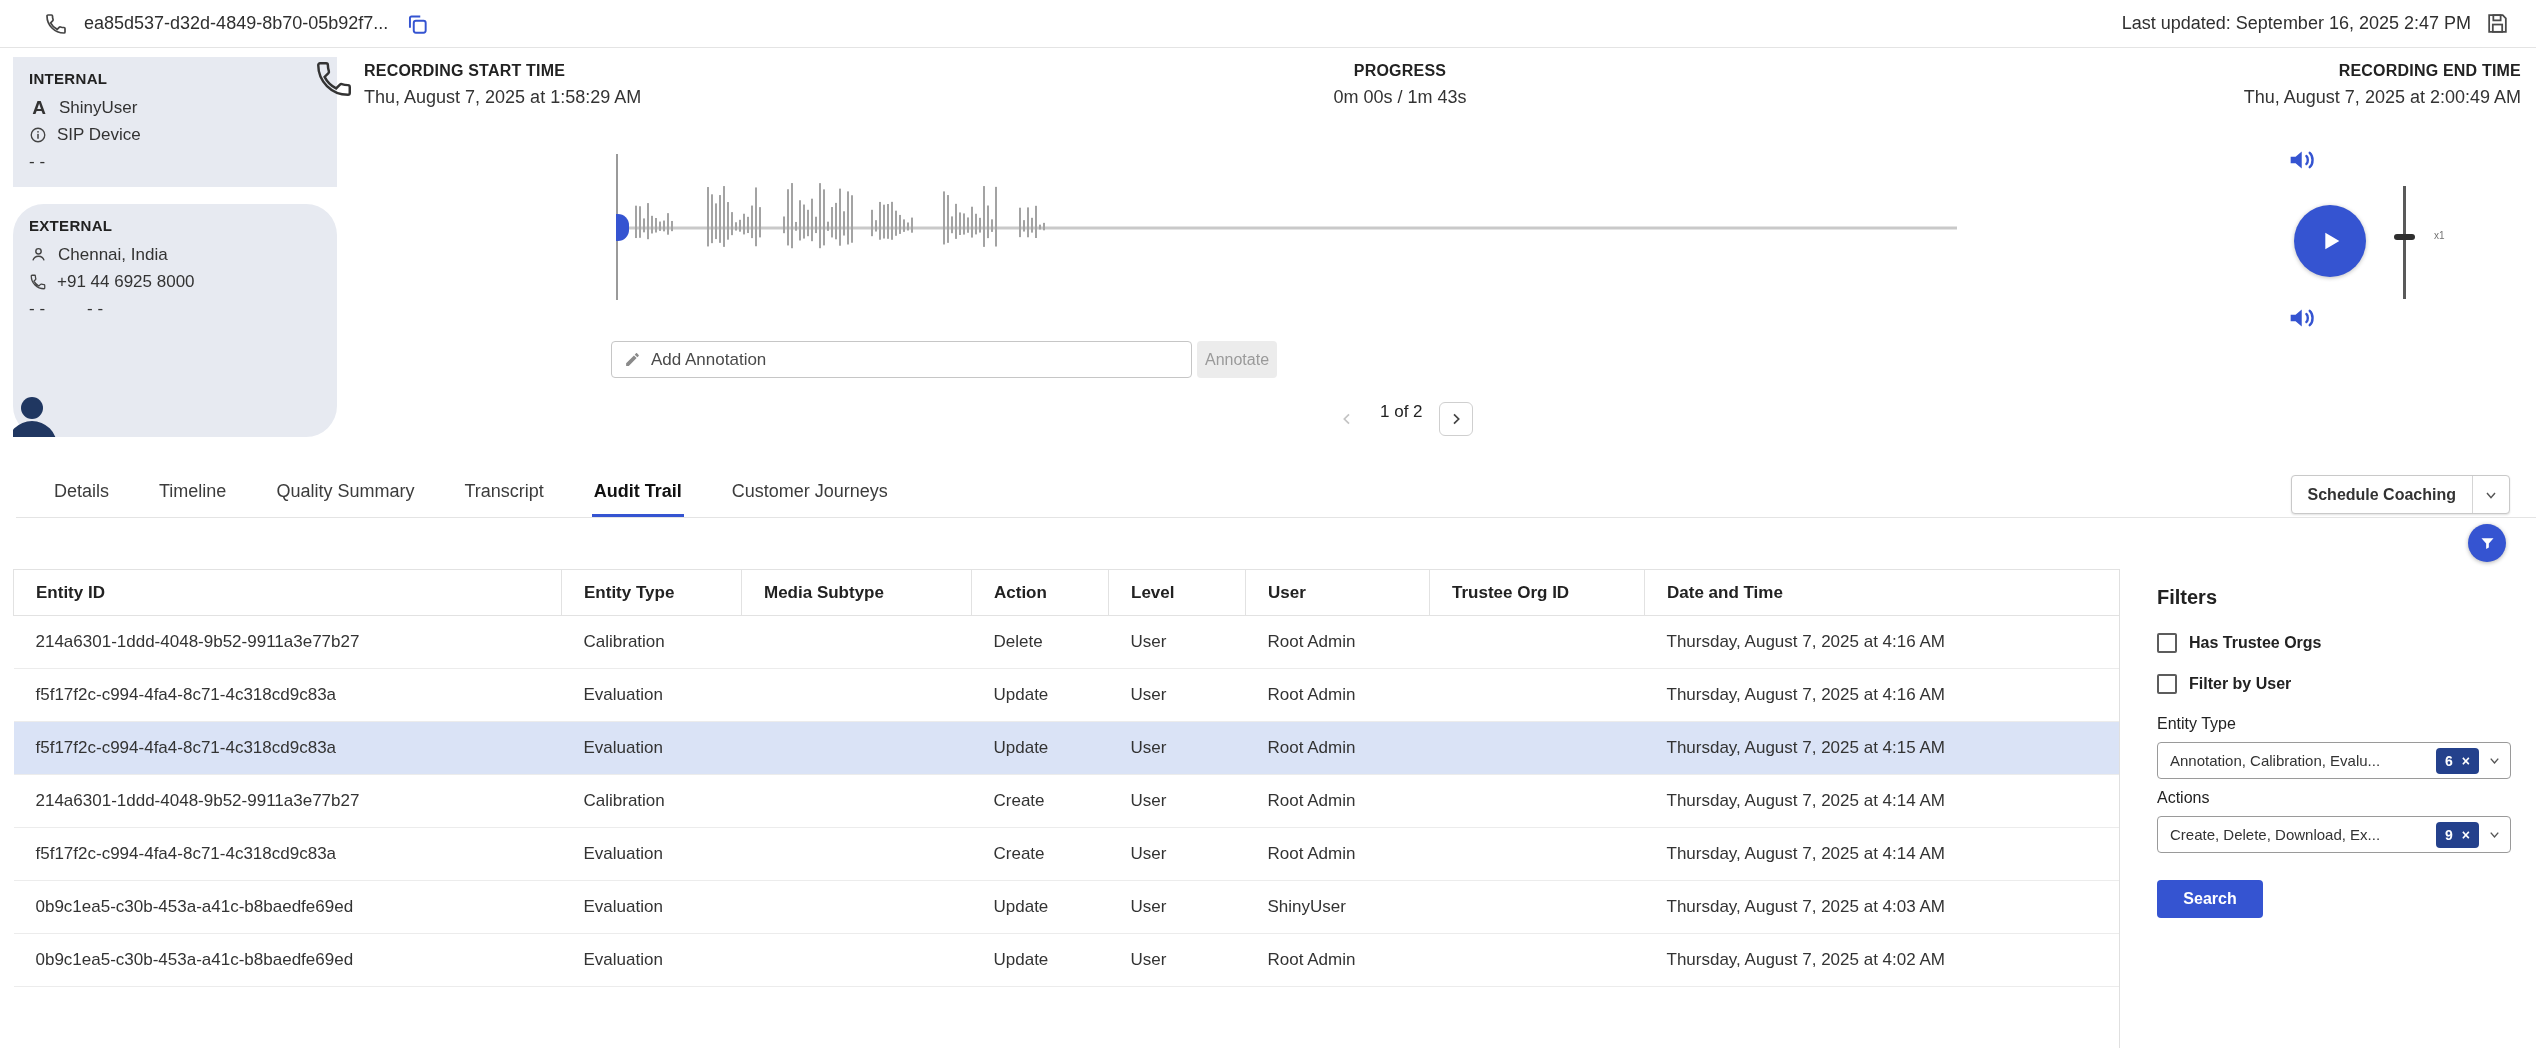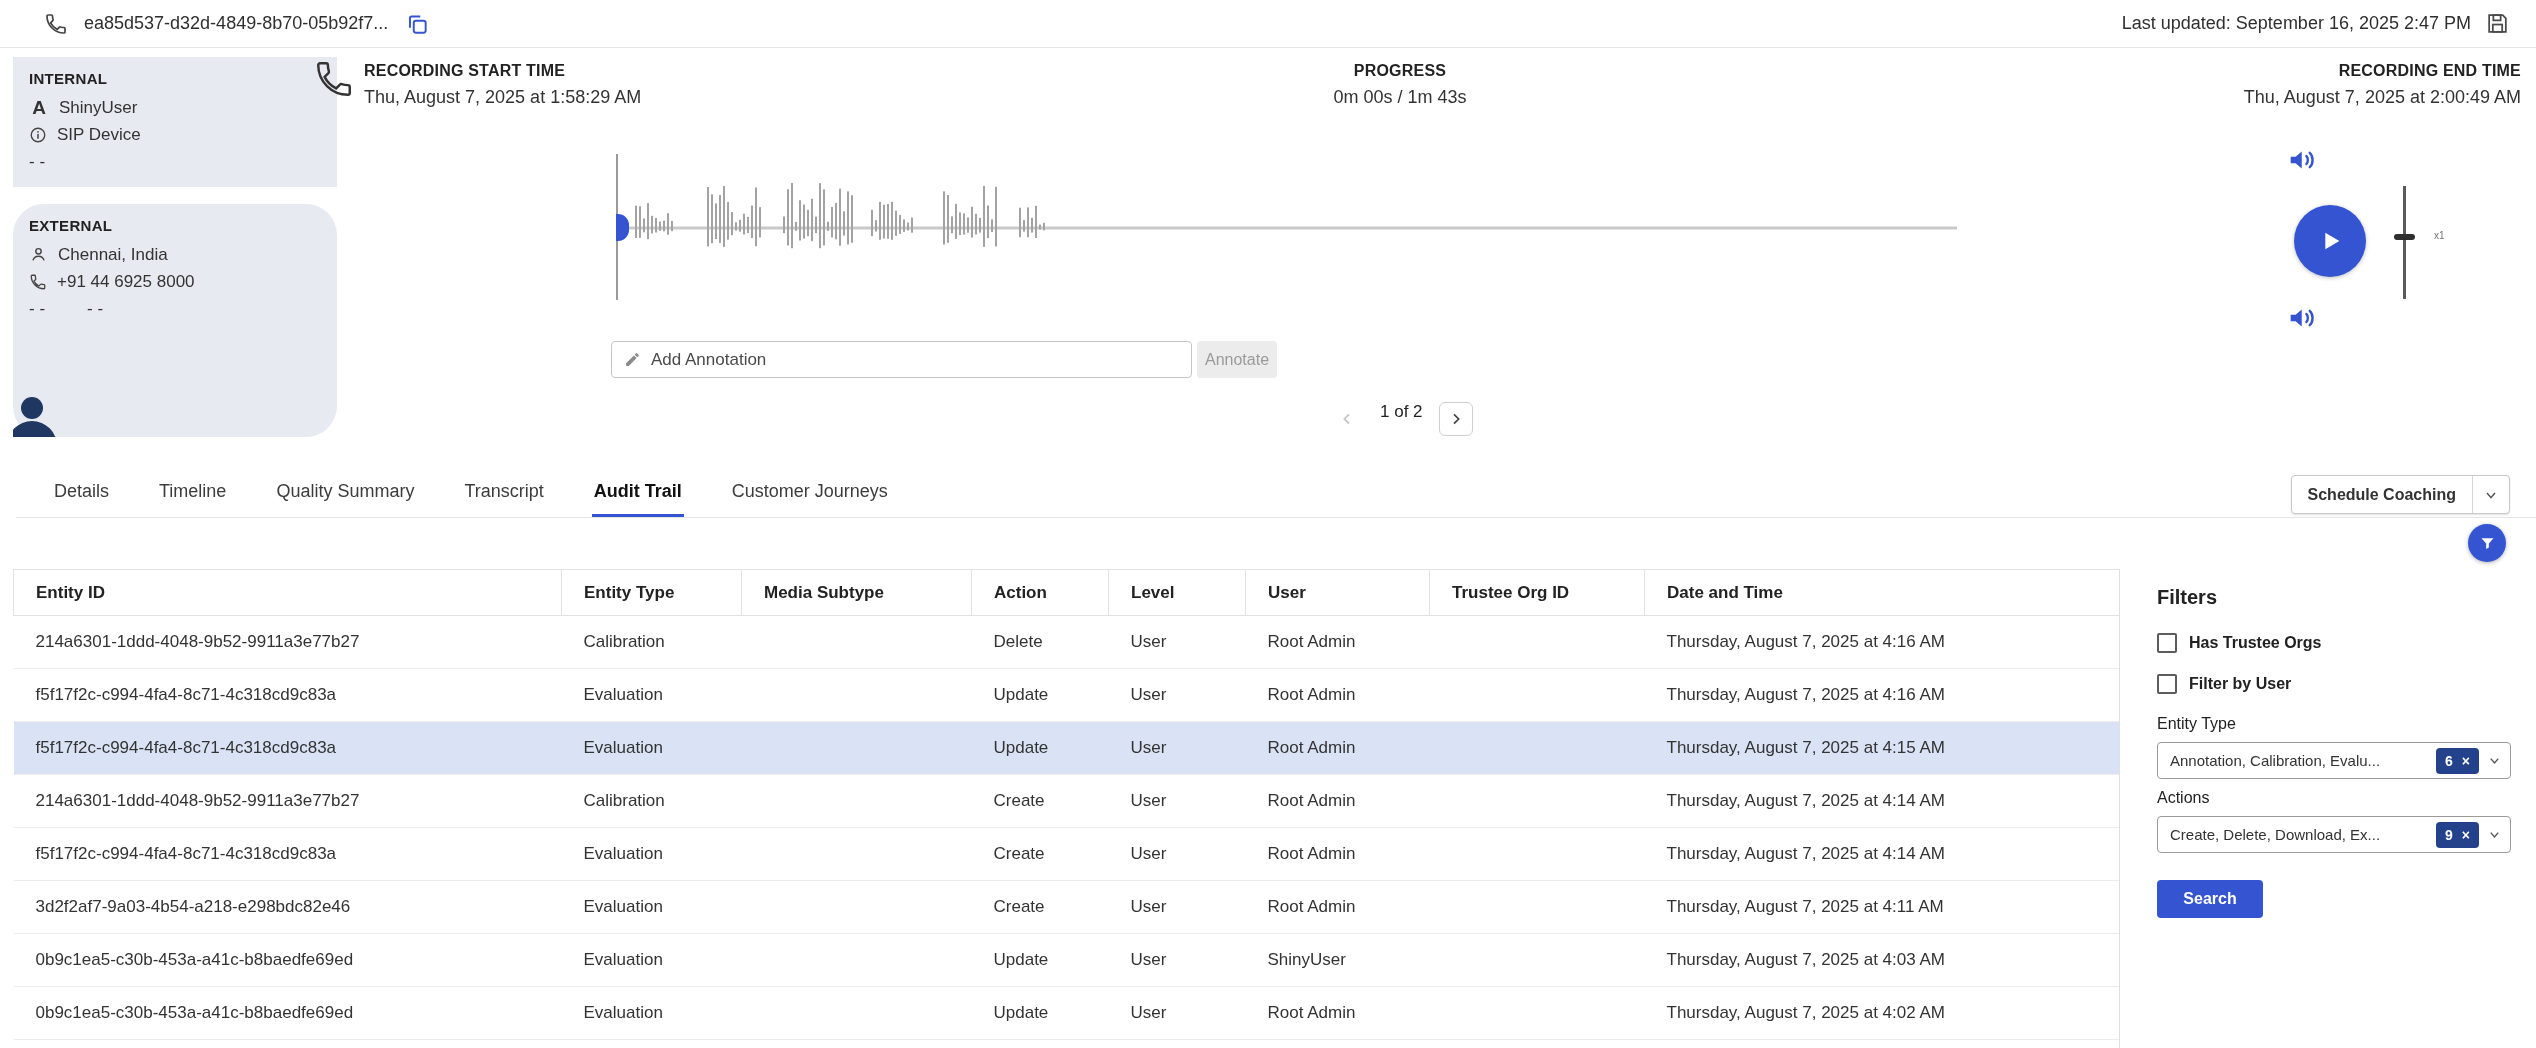--- a/index.html
+++ b/index.html
@@ -430,30 +430,20 @@
         <td>f5f17f2c-c994-4fa4-8c71-4c318cd9c83a</td>
         <td>Evaluation</td>
         <td></td>
         <td>Create</td>
         <td>User</td>
         <td>Root Admin</td>
         <td></td>
         <td>Thursday, August 7, 2025 at 4:14 AM</td>
       </tr>
       <tr>
-        <td>3d2f2af7-9a03-4b54-a218-e298bdc82e46</td>
-        <td>Evaluation</td>
-        <td></td>
-        <td>Create</td>
-        <td>User</td>
-        <td>Root Admin</td>
-        <td></td>
-        <td>Thursday, August 7, 2025 at 4:11 AM</td>
-      </tr>
-      <tr>
         <td>0b9c1ea5-c30b-453a-a41c-b8baedfe69ed</td>
         <td>Evaluation</td>
         <td></td>
         <td>Update</td>
         <td>User</td>
         <td>ShinyUser</td>
         <td></td>
         <td>Thursday, August 7, 2025 at 4:03 AM</td>
       </tr>
       <tr>

